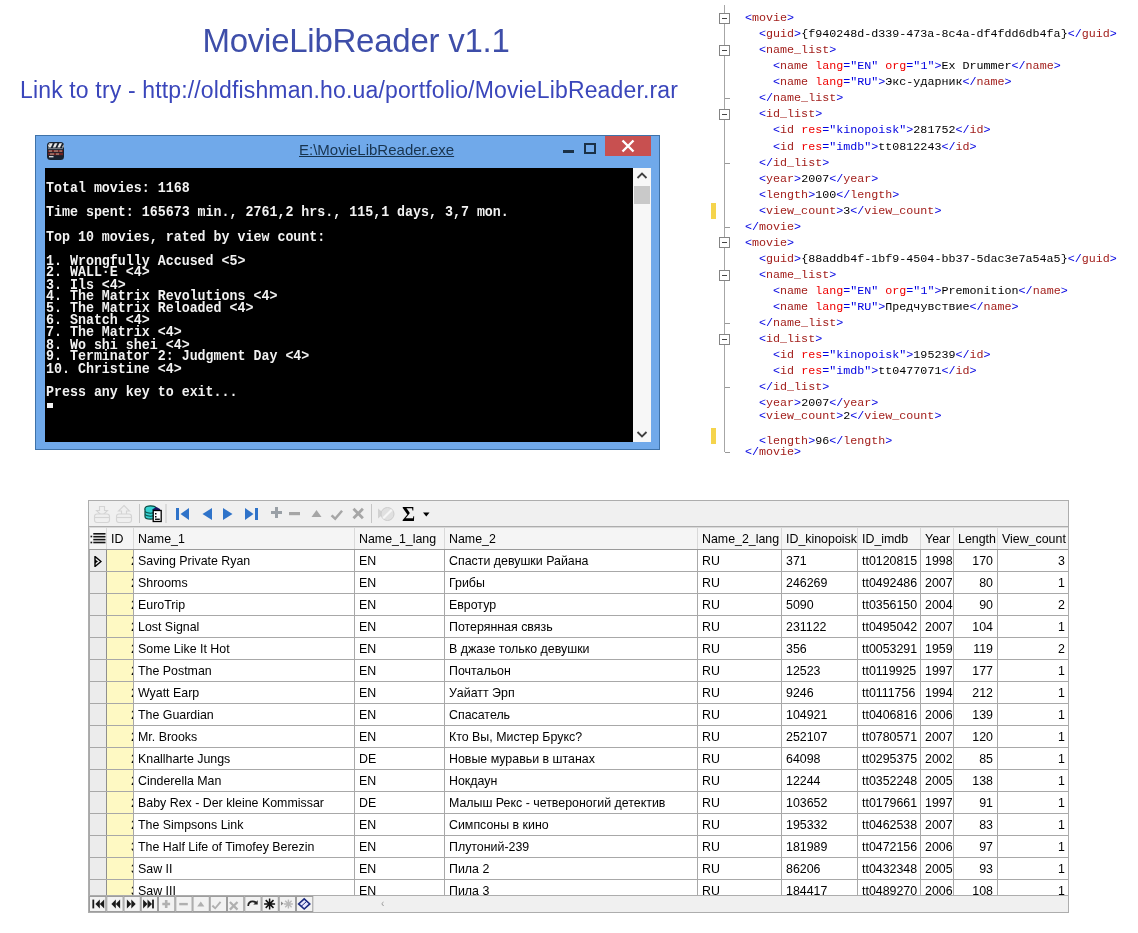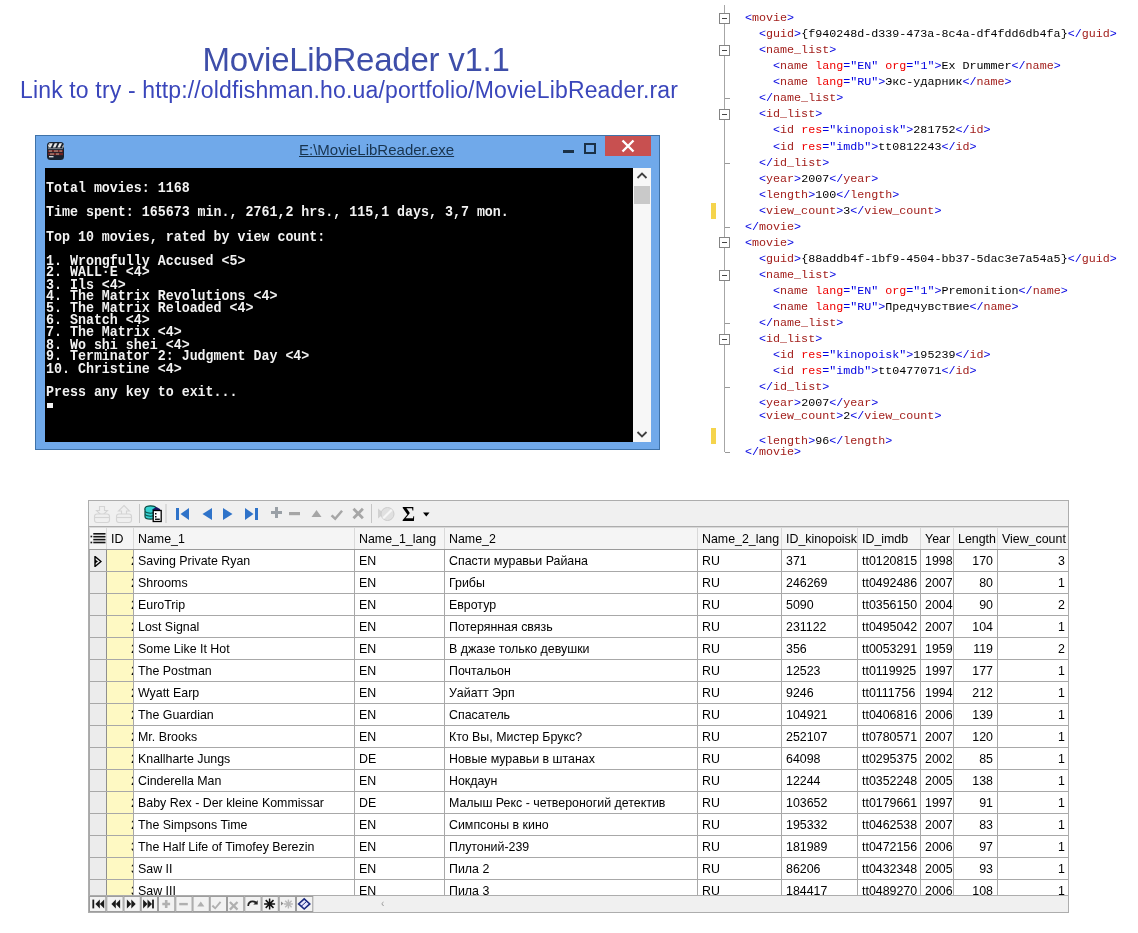--- a/index.html
+++ b/index.html
@@ -1,20 +1,20 @@
 <!DOCTYPE html>
 <html><head>
 <meta charset="utf-8">
 <style>
 html,body{margin:0;padding:0;background:#fff;}
 #page{position:relative;width:1138px;height:933px;background:#fff;overflow:hidden;
   font-family:"Liberation Sans",sans-serif;}
 .abs{position:absolute;}
 
-#h1{left:0;top:22px;width:712px;text-align:center;font-size:33px;letter-spacing:-0.25px;color:#3e4ea9;margin-top:19px;}
+#h1{left:0;top:22px;width:712px;text-align:center;font-size:33px;letter-spacing:-0.25px;color:#3e4ea9;}
 #h2{left:20px;top:77px;font-size:23px;letter-spacing:0.15px;color:#3a46bb;}
 
 #win{left:35px;top:135px;width:625px;height:315px;background:#70a9ea;border:1px solid #3f72a8;box-sizing:border-box;}
 #wtitle{left:299px;top:141px;font-size:15px;color:#18344f;text-decoration:underline;}
 #wmin{left:563px;top:150px;width:11px;height:3px;background:#1b3147;}
 #wmax{left:584px;top:143px;width:8px;height:7px;border:2px solid #1b3147;}
 #wclose{left:605px;top:136px;width:46px;height:19.5px;background:#c85050;}
 #cons{left:45px;top:168px;width:588px;height:274px;background:#000;}
 #ctext{left:46px;top:183px;font-family:"Liberation Mono",monospace;font-weight:bold;
   font-size:13.3px;line-height:10.43px;color:#f2f2f2;white-space:pre;margin:0;transform:scaleY(1.15);transform-origin:0 0;}
@@ -246,21 +246,21 @@
             <th>View_count</th>
           </tr>
 <tr>
             <td class="ind"><svg width="8" height="11" viewBox="0 0 8 11" style="vertical-align:middle;">
                 <path d="M1 0.5l6 5-6 5z" fill="none" stroke="#000" stroke-width="1.4"></path>
                 <path d="M1 3.5l3 2-3 2z" fill="#000"></path>
               </svg></td>
             <td class="num idc">287</td>
             <td>Saving Private Ryan</td>
             <td>EN</td>
-            <td>Спасти муравьи Райана</td>
+            <td>Спасти девушки Райана</td>
             <td>RU</td>
             <td>371</td>
             <td>tt0120815</td>
             <td class="num">1998</td>
             <td class="num">170</td>
             <td class="num">3</td>
           </tr>
 <tr>
             <td class="ind"></td>
             <td class="num idc">288</td>
@@ -400,21 +400,21 @@
             <td>RU</td>
             <td>103652</td>
             <td>tt0179661</td>
             <td class="num">1997</td>
             <td class="num">91</td>
             <td class="num">1</td>
           </tr>
 <tr>
             <td class="ind"></td>
             <td class="num idc">299</td>
-            <td>The Simpsons Time</td>
+            <td>The Simpsons Link</td>
             <td>EN</td>
             <td>Симпсоны в кино</td>
             <td>RU</td>
             <td>195332</td>
             <td>tt0462538</td>
             <td class="num">2007</td>
             <td class="num">83</td>
             <td class="num">1</td>
           </tr>
 <tr>

